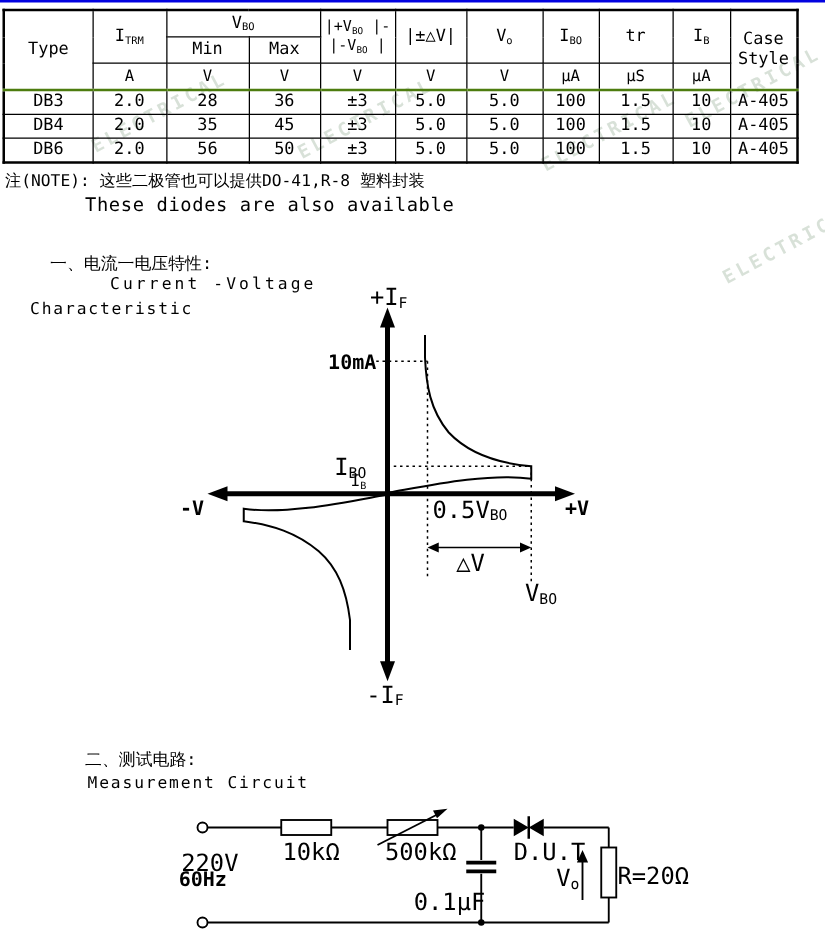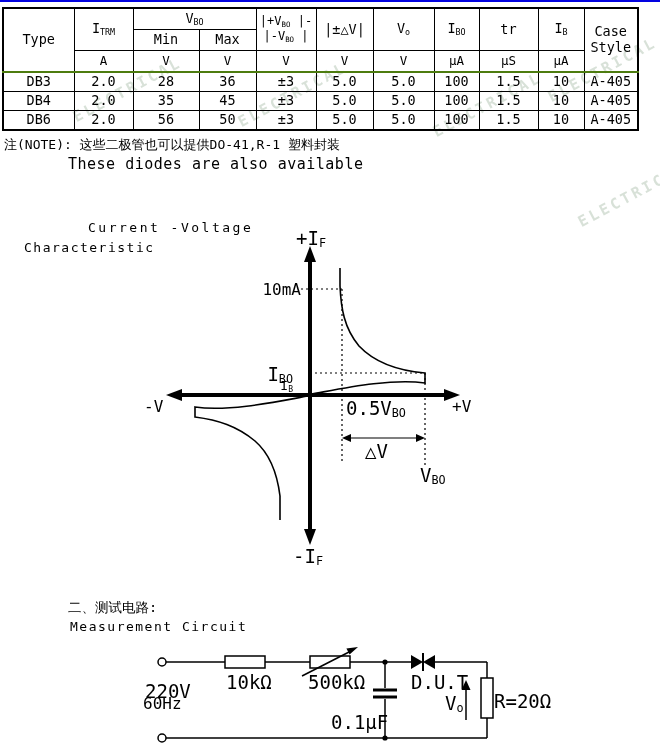--- a/index.html
+++ b/index.html
@@ -21,21 +21,21 @@
   tr.thick-top td{border-top:2px solid #4d7c0f;}
   td.small{font-size:12px;line-height:1.05;}
   sub{font-size:0.62em;vertical-align:-2px;letter-spacing:0;}
   
   .note-zh{font-size:13px;}
   .note-en{font-size:15px;letter-spacing:.5px;}
   .sec-zh{font-size:13.5px;}
   .sec-en1{font-size:13px;letter-spacing:2.5px;}
   .sec-en2{font-size:13px;letter-spacing:1.5px;}
   .lbl{position:absolute;font-size:19px;white-space:nowrap;}
-  .lbl-lg{font-size:16px;}
+  .lbl-lg{font-size:16px;font-weight:bold;}
   .lbl-sm{font-size:13px;}
   .ra{text-align:right;}
   svg{display:block;}
 </style>
 </head>
 <body>
 
 <div class="page">
 
   <div class="top-rule" style="background: rgb(2, 2, 224);"></div>
@@ -129,23 +129,24 @@
       <td>5.0</td>
       <td>5.0</td>
       <td>100</td>
       <td>1.5</td>
       <td>10</td>
       <td>A-405</td>
     </tr>
   </tbody>
     </table>
 
-  <div class="abs note-zh" style="left:4px;top:136px">注(NOTE): 这些二极管也可以提供DO-41,R-1 塑料封装</div>
+  <div class="abs note-zh" style="left:4px;top:136px">注(NOTE): 这些二极管也可以提供DO-41,R-8 塑料封装</div>
   <div class="abs note-en" style="left:68px;top:155px">These diodes are also available</div>
 
+  <div class="abs sec-zh" style="left:40px;top:202px">一、电流一电压特性:</div>
   <div class="abs sec-en1" style="left:88px;top:220px">Current -Voltage</div>
   <div class="abs sec-en2" style="left:24px;top:240px">Characteristic</div>
 
   <div class="abs" style="left:140px;top:228px;width:340px;height:340px">
     <svg width="340" height="340" viewBox="0 0 340 340">
 
       <g stroke="#000" stroke-width="4">
         <line x1="170" y1="32" x2="170" y2="303"></line>
         <line x1="40" y1="167" x2="306" y2="167"></line>
       </g>

